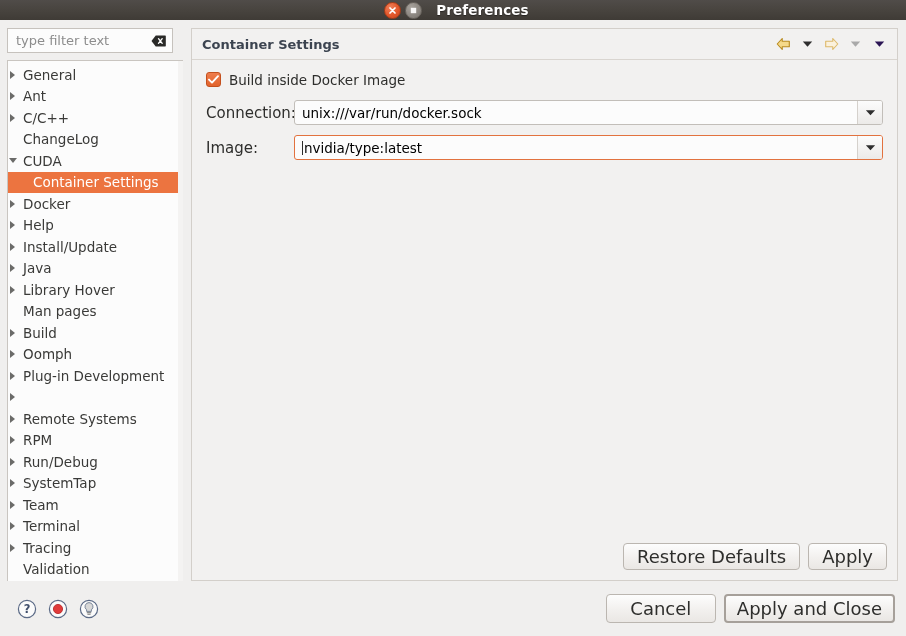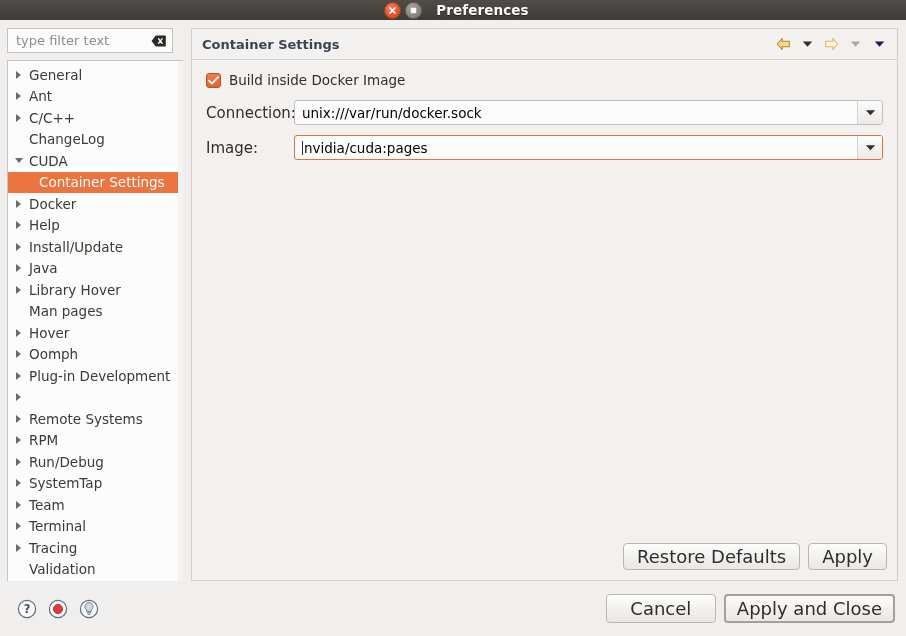--- a/index.html
+++ b/index.html
@@ -114,21 +114,21 @@
     position: relative;
     min-height: 0;
   }
   .tree-inner { padding: 3px 0 0 0; }
   .tree-item {
     display: flex;
     align-items: center;
     height: 21.5px;
     font-size: 13.5px;
     color: #3a3a38;
-    padding-left: 6px;
+    padding-left: 0;
     cursor: default;
     white-space: nowrap;
   }
   .tree-item.selected {
     background: #ec7440;
     color: #ffffff;
   }
   .tw {
     width: 13px; flex: none;
     display: flex; align-items: center; justify-content: flex-start;
@@ -202,21 +202,20 @@
   }
   .panel-body {
     flex: 1;
     padding: 12px 14px 0 14px;
     min-height: 0;
     position: relative;
   }
 
   .check-row {
     display: flex;
-    align-items: center;
     margin-bottom: 12px;
   }
   .cbox {
     width: 15px; height: 15px;
     border-radius: 3px;
     background: linear-gradient(to bottom, #ee7d4c, #e2632c);
     border: 1px solid #c4501d;
     display: flex; align-items: center; justify-content: center;
     flex: none;
     cursor: pointer;
@@ -438,21 +437,21 @@
                 <span class="tree-label">Library Hover</span>
               </div>
               <div class="tree-item">
                 <span class="tw"></span>
                 <span class="tree-label">Man pages</span>
               </div>
               <div class="tree-item">
                 <span class="tw">
                   <span class="arrow-right"></span>
                 </span>
-                <span class="tree-label">Hover</span>
+                <span class="tree-label">Build</span>
               </div>
               <div class="tree-item">
                 <span class="tw">
                   <span class="arrow-right"></span>
                 </span>
                 <span class="tree-label">Oomph</span>
               </div>
               <div class="tree-item">
                 <span class="tw">
                   <span class="arrow-right"></span>
@@ -571,21 +570,21 @@
                   </svg>
                 </div>
               </div>
             </div>
 
             <div class="field-row">
               <div class="field-label">Image:</div>
               <div class="combo focused">
                 <div class="combo-text">
                   <span class="caret"></span>
-                  <span>nvidia/cuda:pages</span>
+                  <span>nvidia/type:latest</span>
                 </div>
                 <div class="combo-arrow">
                   <svg width="11" height="7" viewBox="0 0 11 7">
                     <path d="M0.9 1.2 L10.1 1.2 L5.5 6.2 Z" fill="#2e2e2e"></path>
                   </svg>
                 </div>
               </div>
             </div>
 
           </div>

